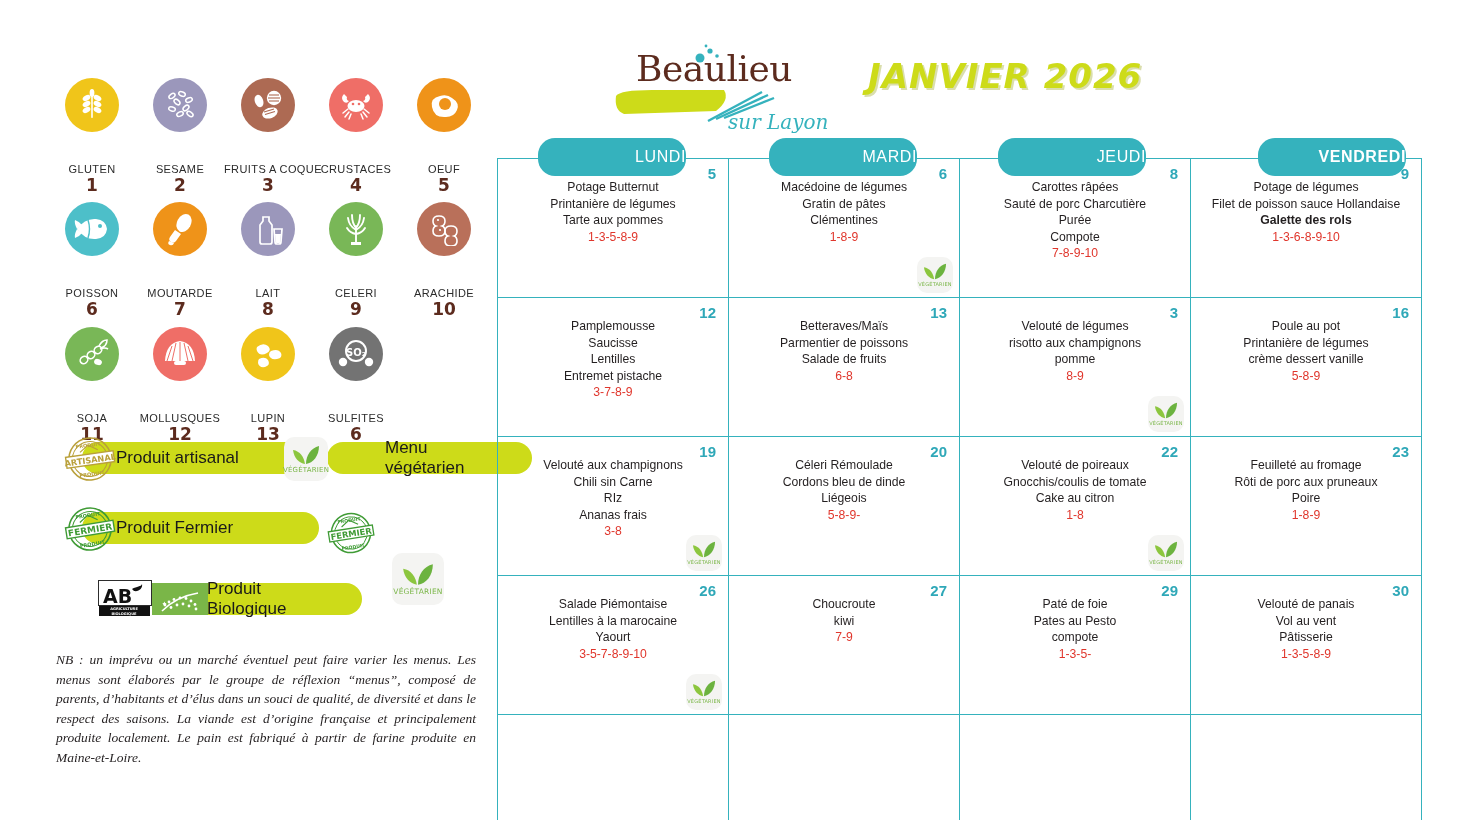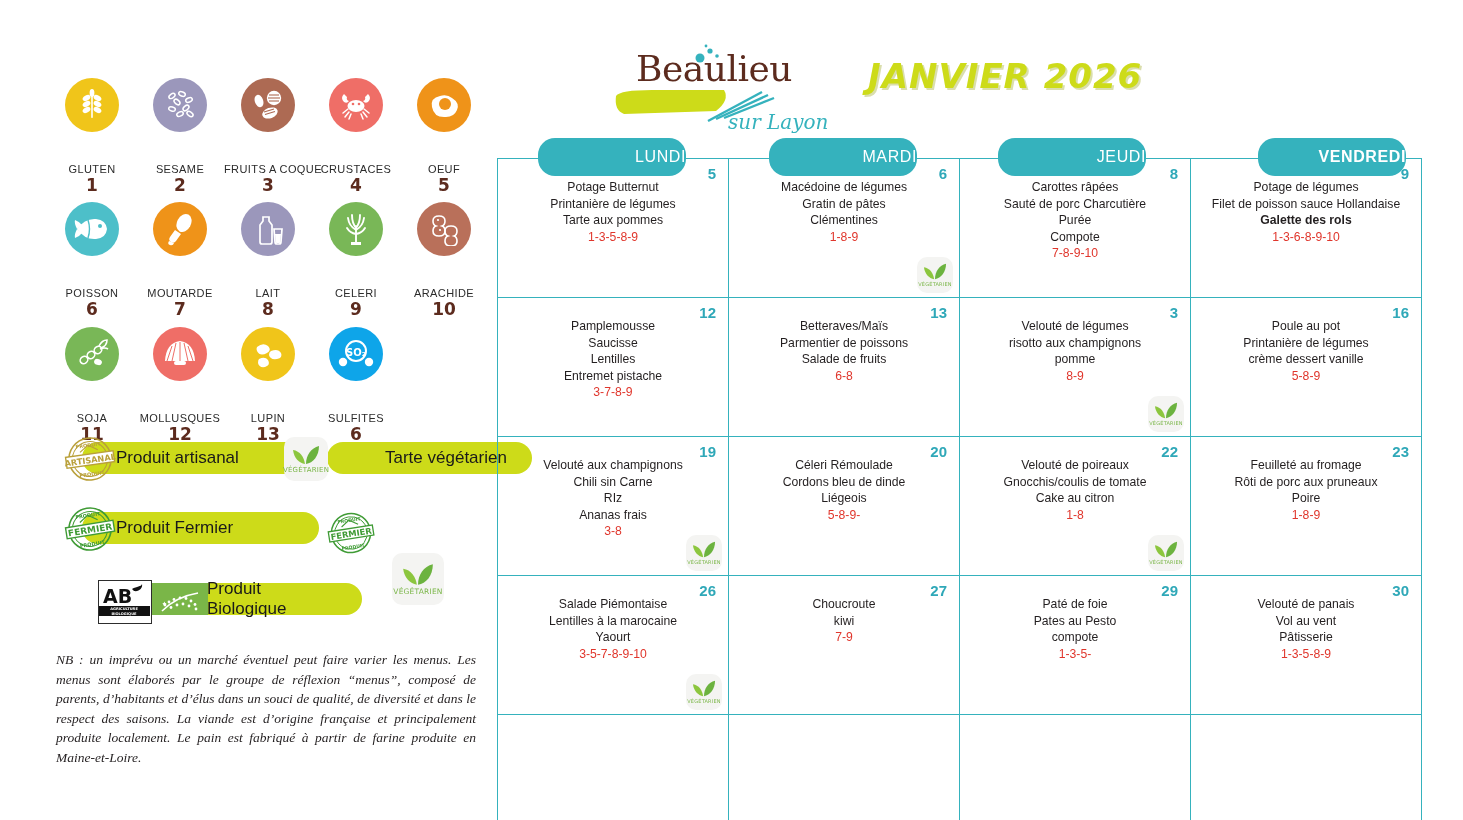--- a/index.html
+++ b/index.html
@@ -331,21 +331,21 @@
       <path d="M6 9 q6 -5 11 -1 q4 4 -1 7 q-7 4 -10 -2 q-1 -2 0 -4 z"></path>
       <path d="M20 13 q7 -3 10 2 q2 5 -4 6 q-7 1 -8 -4 q0 -3 2 -4 z"></path>
       <path d="M8 21 q6 -3 9 1 q3 5 -3 7 q-6 1 -7 -4 q0 -3 1 -4 z"></path>
               </g>
             </svg>
           </div>
           <div class="aname">LUPIN</div>
           <div class="anum">13</div>
         </div>
         <div class="allergen">
-          <div class="disc" style="background:#0ea5e9">
+          <div class="disc" style="background:#737373">
             <svg width="36" height="32" viewBox="0 0 36 32">
               <circle cx="18" cy="13" r="10" fill="none" stroke="#ffffff" stroke-width="2"></circle>
       <text x="18" y="18" font-family="DejaVu Sans, sans-serif" font-size="10" font-weight="bold" fill="#ffffff" text-anchor="middle">SO₂</text>
       <circle cx="5" cy="24" r="4.2" fill="#ffffff"></circle>
               <circle cx="31" cy="24" r="4.2" fill="#ffffff"></circle>
             </svg>
           </div>
           <div class="aname">SULFITES</div>
           <div class="anum">6</div>
         </div>
@@ -365,21 +365,21 @@
           <rect x="4" y="19" width="48" height="11" fill="#fff" stroke="#b9a03a" stroke-width="1.4"></rect>
           <text x="28" y="28" font-family="DejaVu Sans, sans-serif" font-size="8.2" font-weight="bold" fill="#b9a03a" text-anchor="middle">ARTISANAL</text>
           <text x="28" y="12" font-family="DejaVu Sans, sans-serif" font-size="5" font-weight="bold" fill="#b9a03a" text-anchor="middle">PRODUIT</text>
           <text x="28" y="41" font-family="DejaVu Sans, sans-serif" font-size="5" font-weight="bold" fill="#b9a03a" text-anchor="middle">PRODUIT</text>
           <path d="M19 16 L28 10 L37 16" fill="none" stroke="#b9a03a" stroke-width="1.2"></path>
         </g>
       </svg>
     </div>
 
     <div class="pill" style="left:275px;top:2px;width:205px;padding-left:58px;">
-      <span>Tarte végétarien</span>
+      <span>Menu végétarien</span>
     </div>
     <div class="vegbox" style="left:232px;top:-3px;width:44px;height:44px;">
       <svg width="28" height="20" viewBox="0 0 28 20">
         <path d="M14 19 C14 10 19 3 27 1 C27 11 21 18 14 19 Z" fill="#6cb33f"></path>
         <path d="M13 19 C12 12 8 6 1 5 C2 13 7 18 13 19 Z" fill="#8cc63e"></path>
       </svg>
       <span class="vegword">VÉGÉTARIEN</span>
     </div>
 
     <div class="pill" style="left:30px;top:72px;width:237px;">
@@ -439,21 +439,21 @@
           <circle cx="43" cy="21.5" r="1.4"></circle>
             <circle cx="44" cy="26" r="1.4"></circle>
           <circle cx="19" cy="24.5" r="1.4"></circle>
             <circle cx="25" cy="22" r="1.4"></circle>
           <circle cx="31" cy="21" r="1.4"></circle>
             <circle cx="37" cy="23" r="1.4"></circle>
         </g>
         <path d="M10 28 C20 18 34 12 46 10" fill="none" stroke="#ffffff" stroke-width="1.6"></path>
       </svg>
     </div>
-    <div style="position:absolute;left:46px;top:140px;width:54px;height:44px;border:1.5px solid #2d2d2d;background:#fff;box-sizing:border-box;">
+    <div style="position:absolute;left:46px;top:140px;width:54px;height:26px;border:1.5px solid #2d2d2d;background:#fff;box-sizing:border-box;">
       <svg width="51" height="35" viewBox="0 0 51 35">
         <text x="4" y="22" font-family="DejaVu Sans, sans-serif" font-size="19" font-weight="bold" fill="#111">AB</text>
         <path d="M33 8 C38 5 42 6 43 3 C44 7 40 11 35 10 Z" fill="#111"></path>
         <rect x="0" y="25" width="51" height="5" fill="#111"></rect>
         <rect x="0" y="30" width="51" height="5" fill="#111"></rect>
         <text x="25" y="29" font-family="DejaVu Sans, sans-serif" font-size="3.6" font-weight="bold" fill="#fff" text-anchor="middle">AGRICULTURE</text>
         <text x="25" y="34" font-family="DejaVu Sans, sans-serif" font-size="3.6" font-weight="bold" fill="#fff" text-anchor="middle">BIOLOGIQUE</text>
       </svg>
     </div>
   </div>

